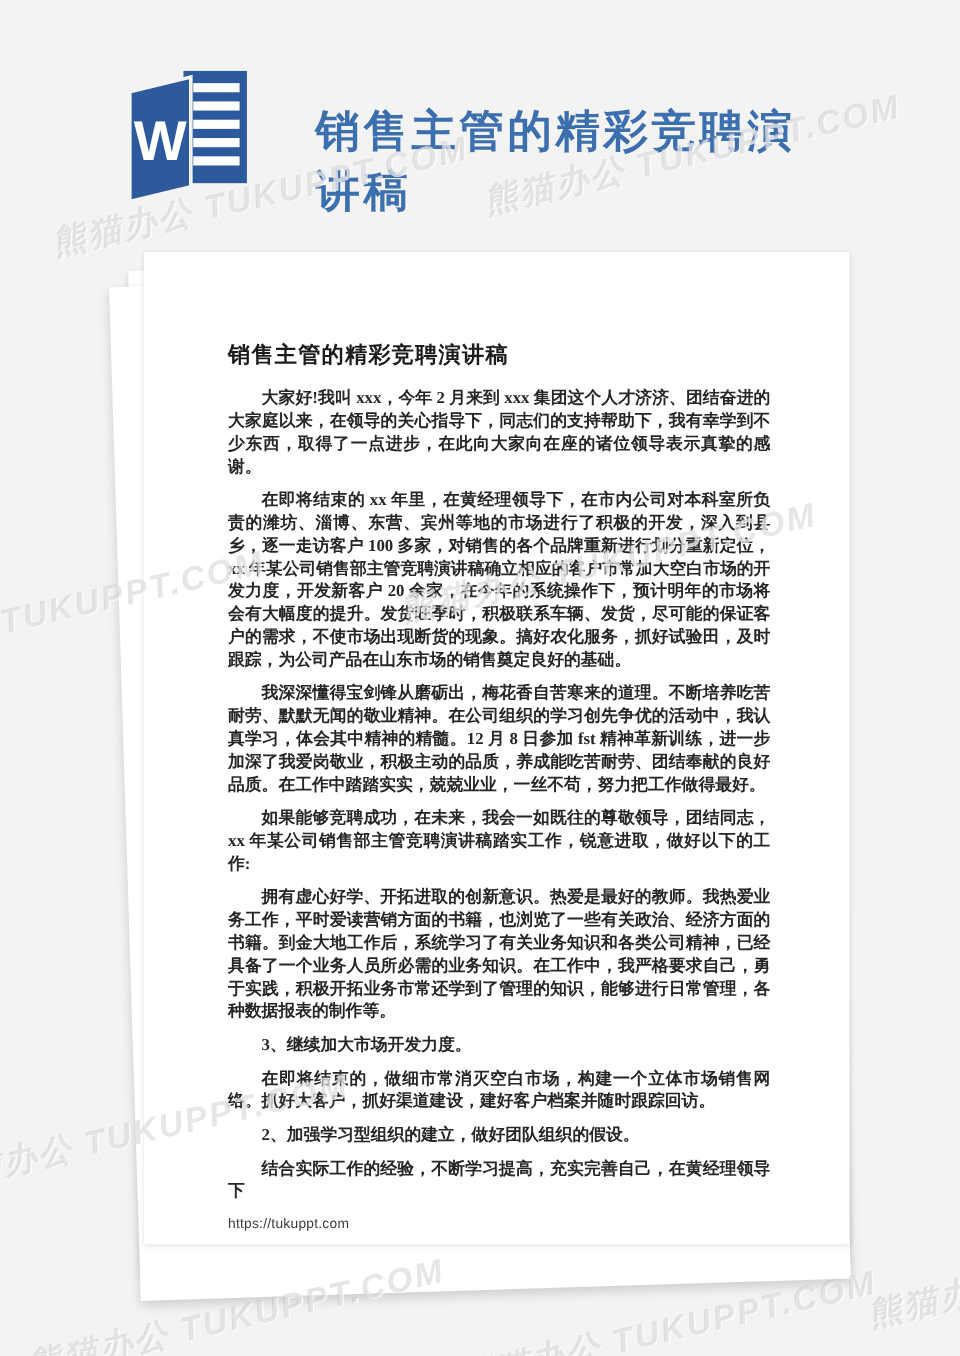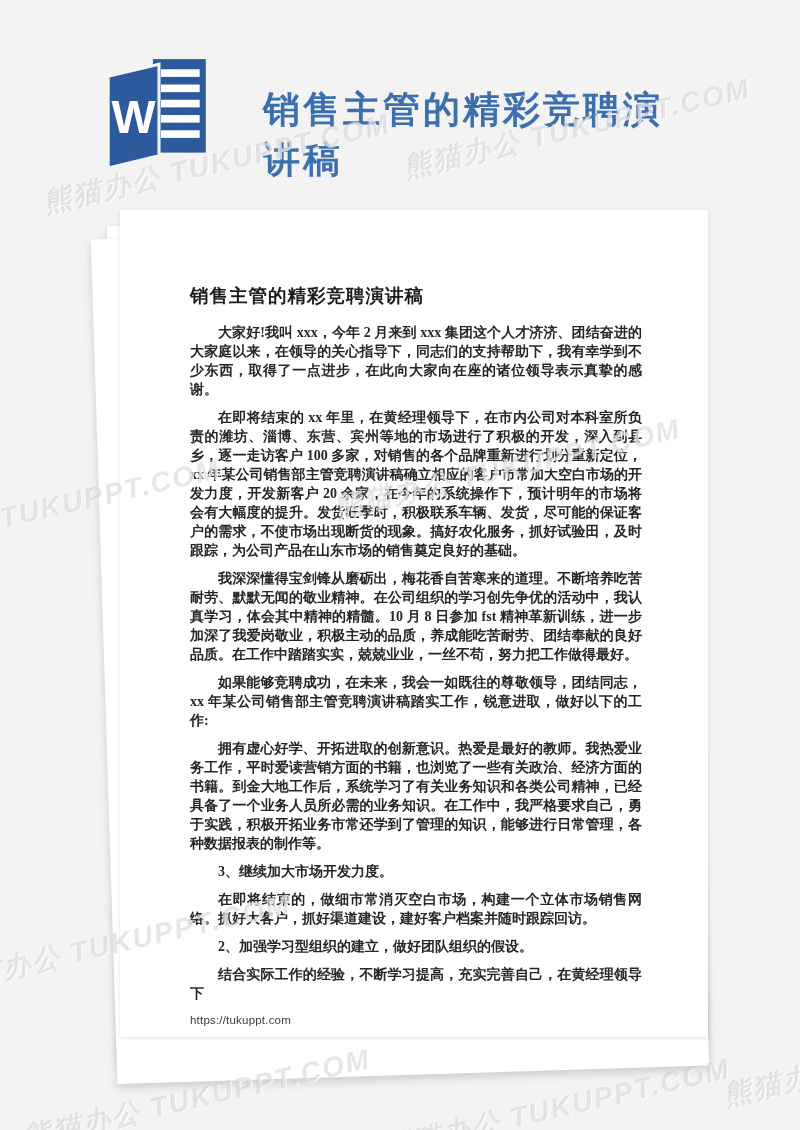--- a/index.html
+++ b/index.html
@@ -99,21 +99,21 @@
 </div>
 
 <div class="page-back2"></div>
 <div class="page-back1"></div>
 
 <div class="doc-page">
   <h2 class="doc-title">销售主管的精彩竞聘演讲稿</h2>
   <div class="doc-body">
       <p>大家好!我叫 xxx，今年 2 月来到 xxx 集团这个人才济济、团结奋进的大家庭以来，在领导的关心指导下，同志们的支持帮助下，我有幸学到不少东西，取得了一点进步，在此向大家向在座的诸位领导表示真挚的感谢。</p>
       <p>在即将结束的 xx 年里，在黄经理领导下，在市内公司对本科室所负责的潍坊、淄博、东营、宾州等地的市场进行了积极的开发，深入到县乡，逐一走访客户 100 多家，对销售的各个品牌重新进行划分重新定位， xx 年某公司销售部主管竞聘演讲稿确立相应的客户市常加大空白市场的开发力度，开发新客户 20 余家，在今年的系统操作下，预计明年的市场将会有大幅度的提升。发货旺季时，积极联系车辆、发货，尽可能的保证客户的需求，不使市场出现断货的现象。搞好农化服务，抓好试验田，及时跟踪，为公司产品在山东市场的销售奠定良好的基础。</p>
-      <p>我深深懂得宝剑锋从磨砺出，梅花香自苦寒来的道理。不断培养吃苦耐劳、默默无闻的敬业精神。在公司组织的学习创先争优的活动中，我认真学习，体会其中精神的精髓。10 月 8 日参加 fst 精神革新训练，进一步加深了我爱岗敬业，积极主动的品质，养成能吃苦耐劳、团结奉献的良好品质。在工作中踏踏实实，兢兢业业，一丝不苟，努力把工作做得最好。</p>
+      <p>我深深懂得宝剑锋从磨砺出，梅花香自苦寒来的道理。不断培养吃苦耐劳、默默无闻的敬业精神。在公司组织的学习创先争优的活动中，我认真学习，体会其中精神的精髓。12 月 8 日参加 fst 精神革新训练，进一步加深了我爱岗敬业，积极主动的品质，养成能吃苦耐劳、团结奉献的良好品质。在工作中踏踏实实，兢兢业业，一丝不苟，努力把工作做得最好。</p>
       <p>如果能够竞聘成功，在未来，我会一如既往的尊敬领导，团结同志，xx 年某公司销售部主管竞聘演讲稿踏实工作，锐意进取，做好以下的工作:</p>
       <p>拥有虚心好学、开拓进取的创新意识。热爱是最好的教师。我热爱业务工作，平时爱读营销方面的书籍，也浏览了一些有关政治、经济方面的书籍。到金大地工作后，系统学习了有关业务知识和各类公司精神，已经具备了一个业务人员所必需的业务知识。在工作中，我严格要求自己，勇于实践，积极开拓业务市常还学到了管理的知识，能够进行日常管理，各种数据报表的制作等。</p>
       <p>3、继续加大市场开发力度。</p>
       <p>在即将结束的，做细市常消灭空白市场，构建一个立体市场销售网络。抓好大客户，抓好渠道建设，建好客户档案并随时跟踪回访。</p>
       <p>2、加强学习型组织的建立，做好团队组织的假设。</p>
       <p>结合实际工作的经验，不断学习提高，充实完善自己，在黄经理领导下</p>
     </div>
   <div class="footer-url">https://tukuppt.com</div>
 </div>
 

